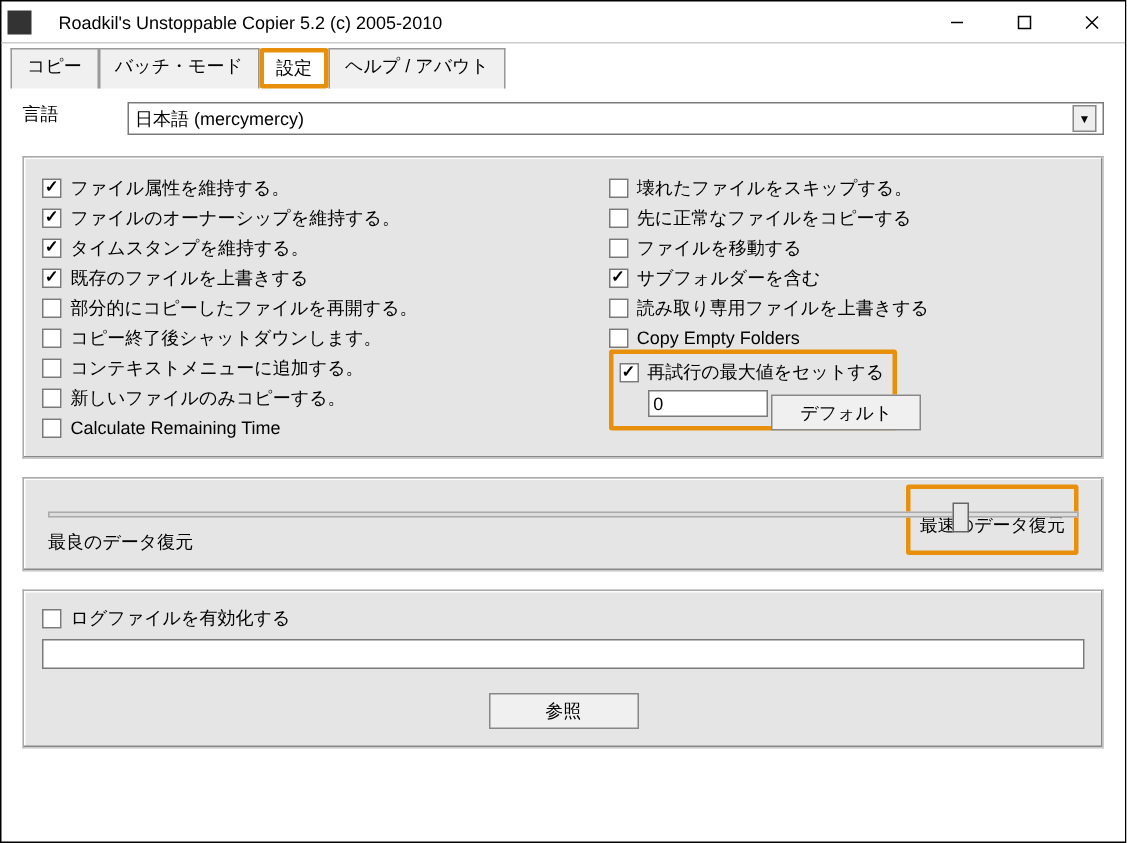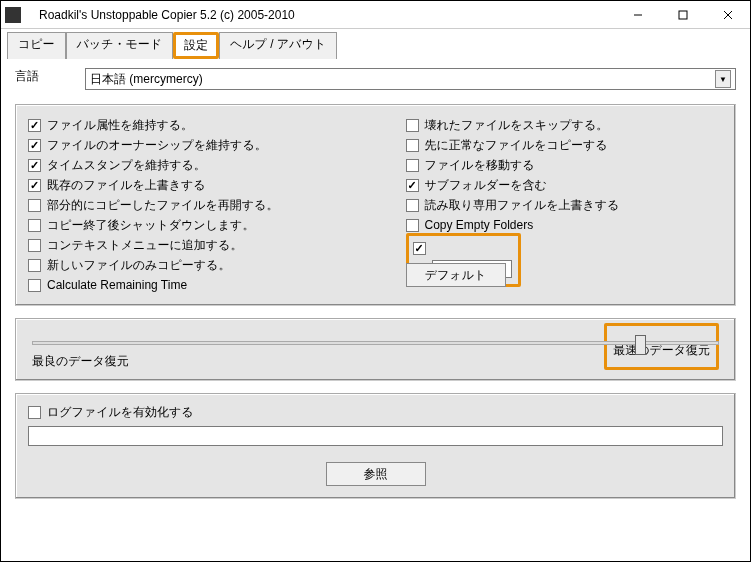--- a/index.html
+++ b/index.html
@@ -24,21 +24,21 @@
 .panel { border-top: 1px solid #bbb; border-left: 1px solid #bbb; border-right: 1px solid #fff; border-bottom: 1px solid #fff; box-shadow: inset -1px -1px 0 #888, inset 1px 1px 0 #fff; padding: 10px 12px; margin-bottom: 12px; background: #f8f8f8; }
 .panel { background: #e5e5e5; border: 1px solid #ccc; border-top-color: #aaa; border-left-color: #aaa; }
 .checks { display: flex; gap: 60px; }
 .check-col { flex: 1; }
 .check-row { display: flex; align-items: center; height: 20px; margin-bottom: 0; }
 .checkbox { width: 13px; height: 13px; border: 1px solid #7a7a7a; margin-right: 6px; display: flex; align-items: center; justify-content: center; font-size: 11px; line-height: 1; background: #fff; flex-shrink: 0; }
 .checkbox.checked::before { content: "✓"; color: #000; font-weight: bold; }
 .max-box { border: 3px solid #e8900c; padding: 2px 6px 6px 4px; border-radius: 2px; display: inline-block; margin-top: -2px; }
 .num-input { width: 80px; height: 18px; border: 1px solid #7a7a7a; padding: 0 3px; margin-left: 19px; margin-top: 2px; display: flex; align-items: center; background: #fff; }
 .btn { height: 24px; min-width: 100px; border: 1px solid #888; background: #f0f0f0; display: inline-flex; align-items: center; justify-content: center; padding: 0 18px; }
-.default-btn-wrap { display: flex; justify-content: flex-start; margin-top: -24px; }
+.default-btn-wrap { display: flex; justify-content: center; margin-top: -24px; }
 .recov-panel { position: relative; padding: 22px 16px 10px; }
 .slider-track { position: relative; height: 4px; background: #ddd; border: 1px solid #aaa; width: 100%; margin-bottom: 2px; }
 .slider-thumb { position: absolute; right: 72px; top: -7px; width: 11px; height: 20px; background: #e8e8e8; border: 1px solid #666; }
 .recov-labels { display: flex; justify-content: space-between; margin-top: 8px; }
 .recov-right-hl { border: 3px solid #e8900c; padding: 16px 6px 2px 6px; margin-top: -30px; border-radius: 2px; }
 .log-panel { padding: 8px 12px 12px; }
 .log-input { width: 100%; height: 20px; border: 1px solid #7a7a7a; margin-top: 4px; background: #fff; }
 .browse-row { display: flex; justify-content: center; margin-top: 16px; }
 .right-col-inner { position: relative; }
 </style>
@@ -150,20 +150,21 @@
                 <span>読み取り専用ファイルを上書きする</span>
               </div>
               <div class="check-row">
                 <span class="checkbox"></span>
                 <span>Copy Empty Folders</span>
               </div>
             </div>
           <div class="max-box">
             <div class="check-row">
               <span id="max-cb" class="checkbox checked"></span>
+              <span>再試行の最大値をセットする</span>
             </div>
             <div class="num-input">
               <span>0</span>
             </div>
           </div>
           <div class="default-btn-wrap">
             <div class="btn">デフォルト</div>
           </div>
         </div>
       </div>

